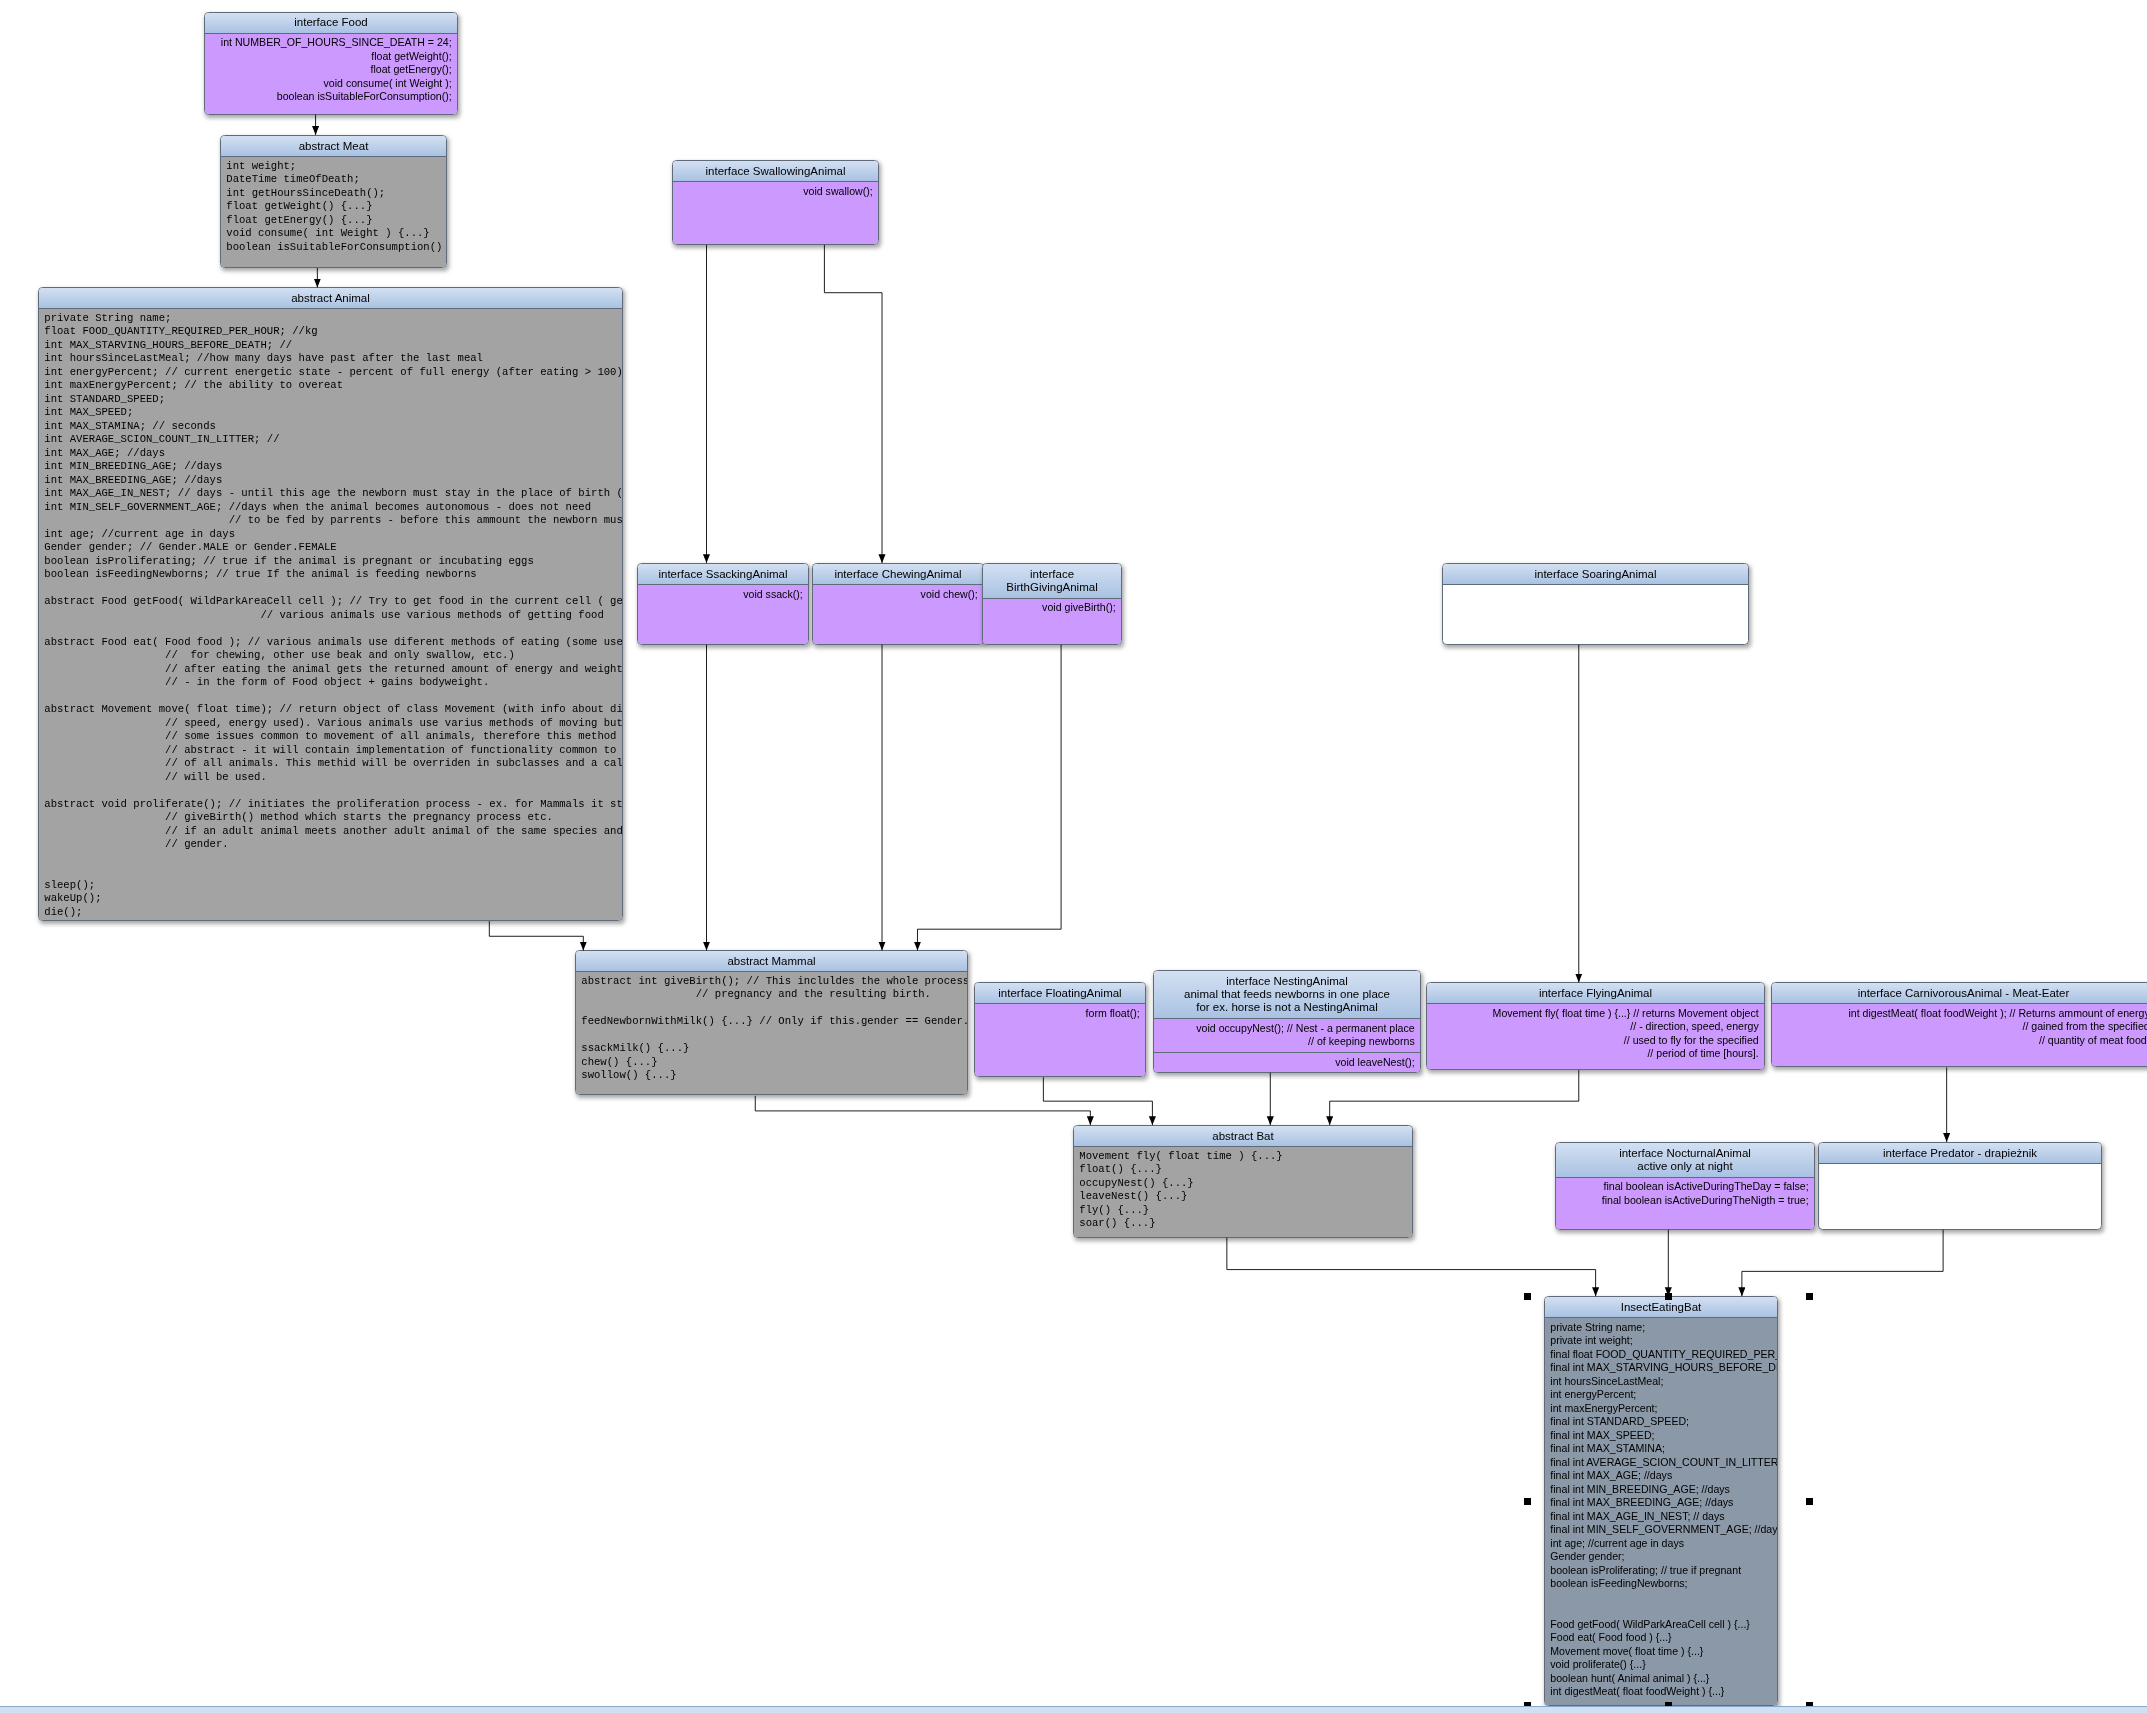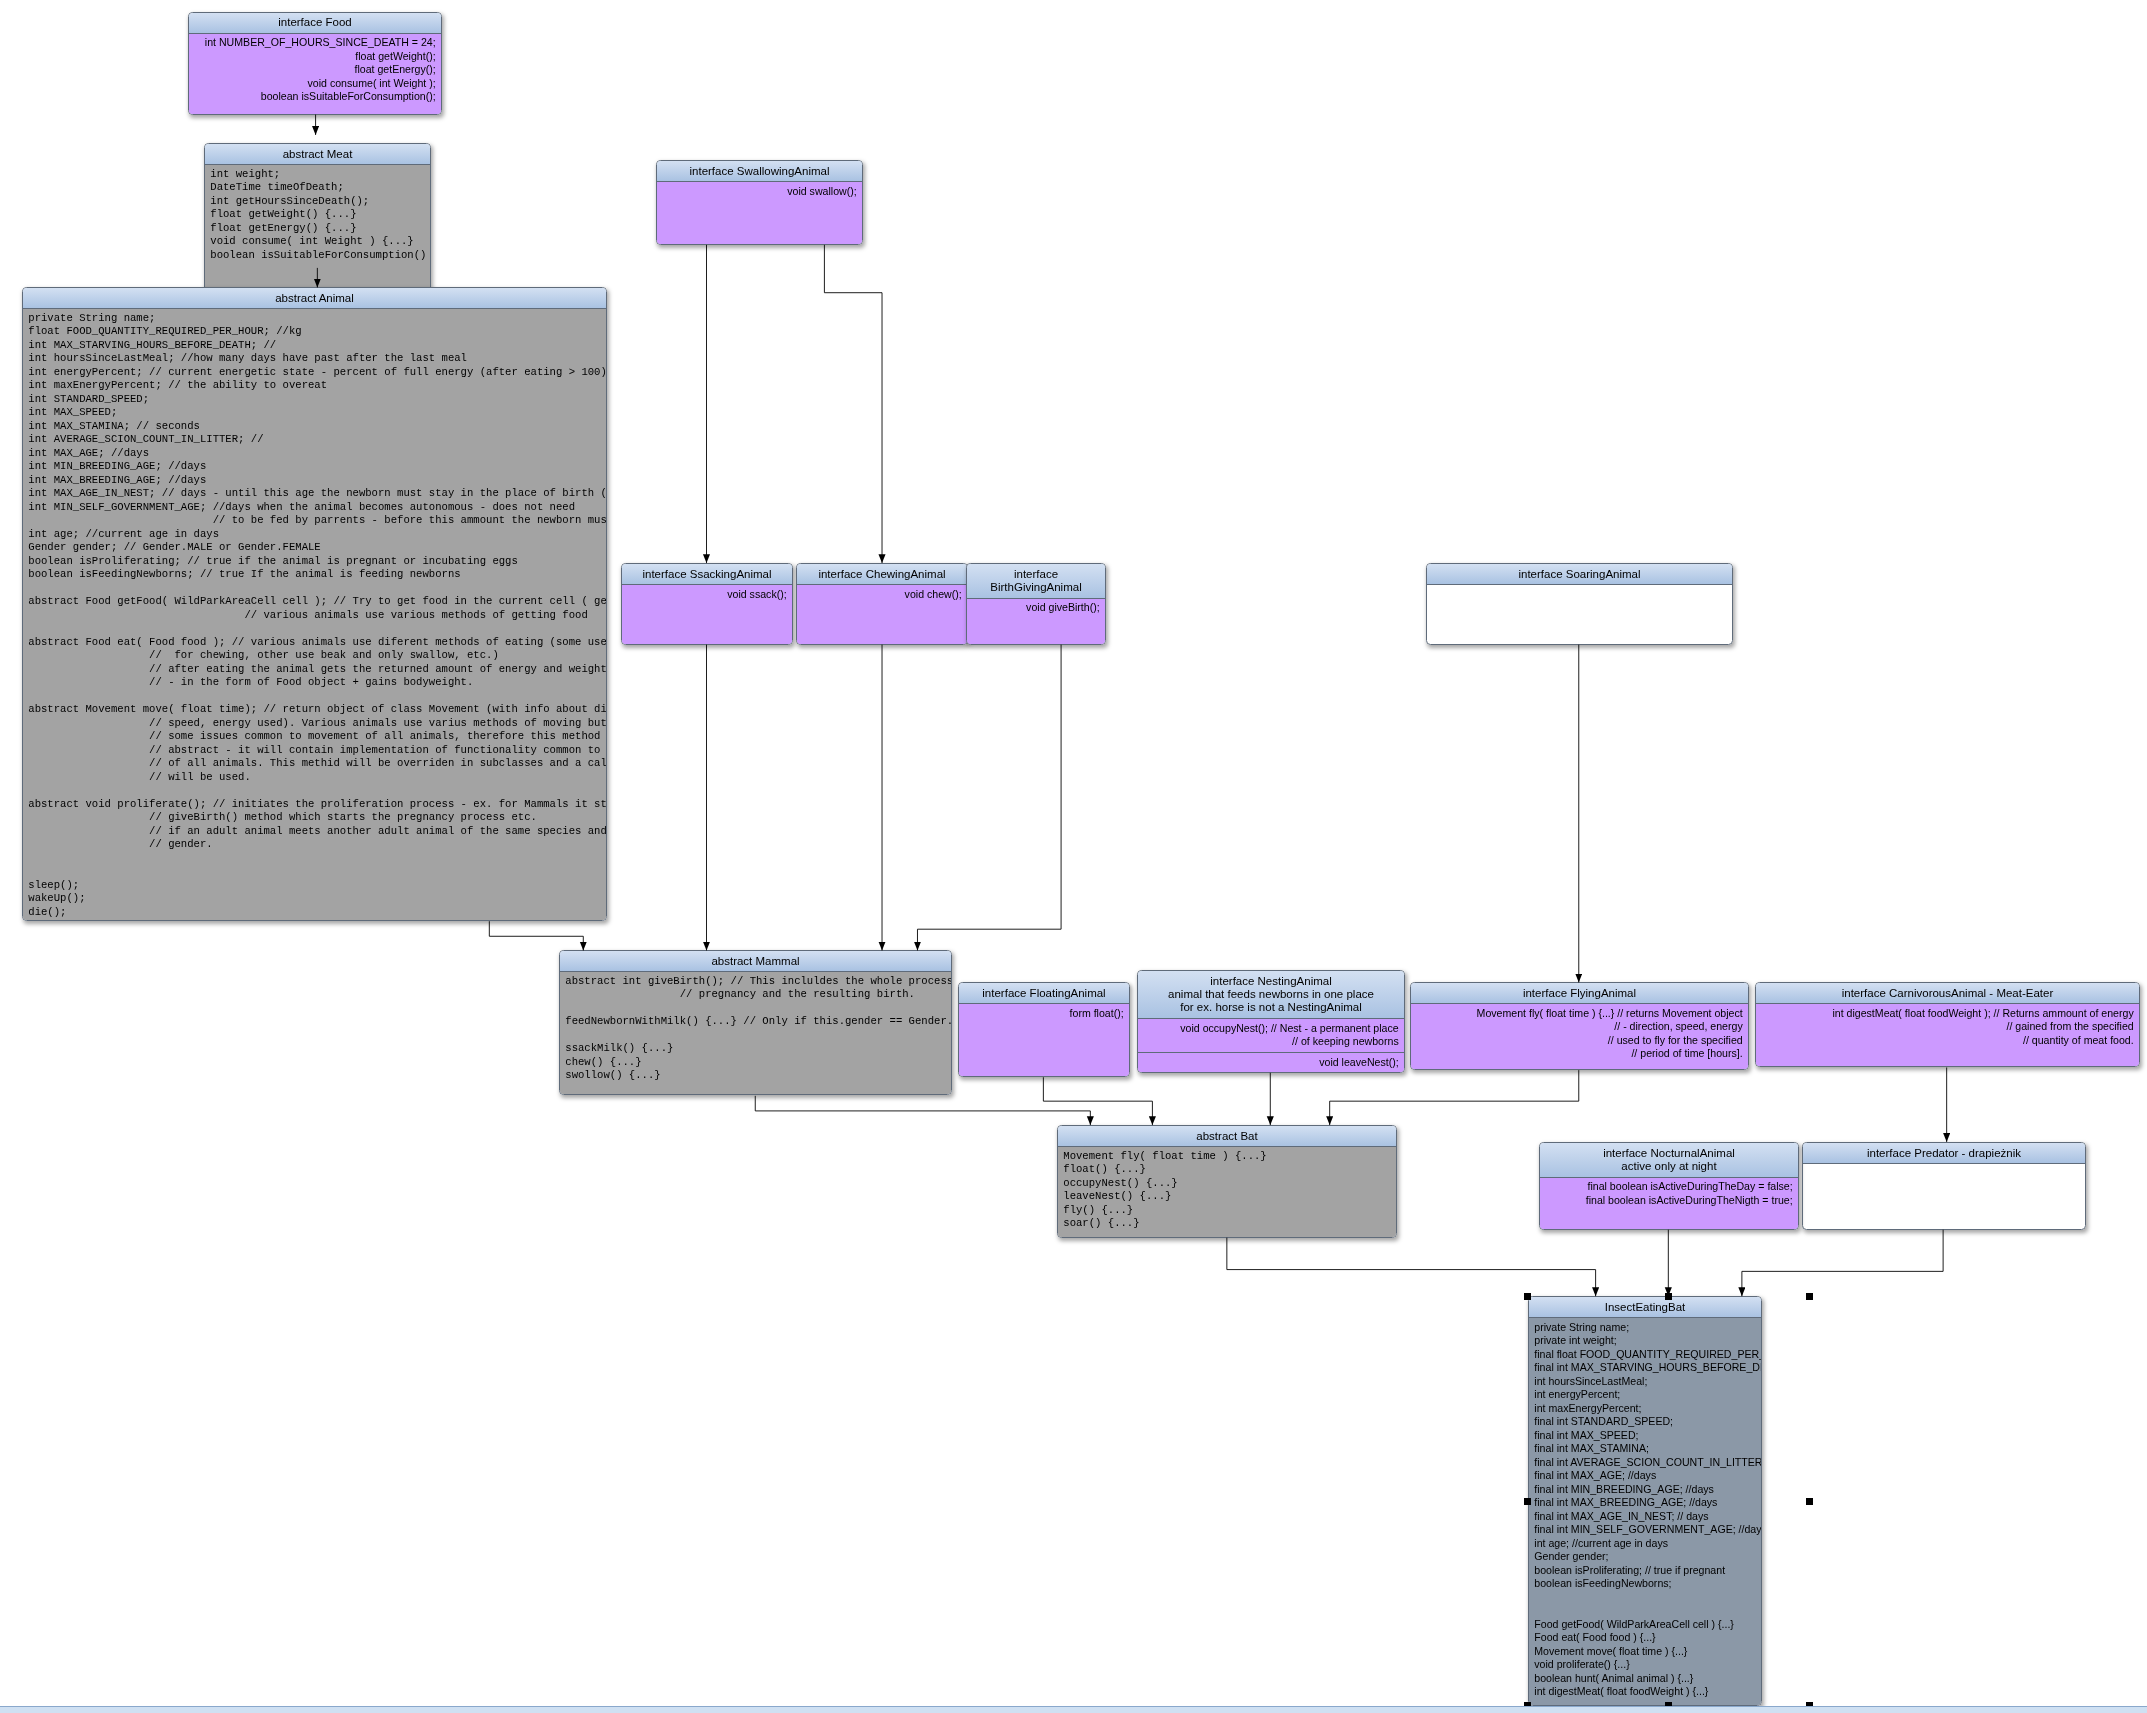--- a/index.html
+++ b/index.html
@@ -6,20 +6,21 @@
   body{
     width:2147px;height:1713px;position:relative;background:#ffffff;
     font-family:"Liberation Sans","DejaVu Sans",sans-serif;color:#000;
     overflow:hidden;
   }
   .node{
     position:absolute;display:flex;flex-direction:column;
     border:0.9px solid #5f6b7a;border-radius:4.4px;overflow:hidden;
     box-shadow:1.8px 2.7px 4.4px rgba(0,0,0,0.35);
     box-sizing:border-box;
+    margin-left:16px;
   }
   .hdr{
     background:linear-gradient(#d3e0f2,#a9c2e2);
     border-bottom:0.9px solid #5f6b7a;
     text-align:center;font-size:11.5px;line-height:13.3px;
     padding:3.5px 5.3px;white-space:pre-line;flex:0 0 auto;
   }
   .bod{
     flex:1 1 auto;font-size:10.6px;line-height:13.5px;
     padding:2.7px 5.3px;white-space:pre;overflow:hidden;
@@ -47,21 +48,21 @@
 
 <div class="node interface" style="left:188px;top:11.5px;width:254px;height:103px">
   <div class="hdr">interface Food</div>
   <div class="bod">int NUMBER_OF_HOURS_SINCE_DEATH = 24;
 float getWeight();
 float getEnergy();
 void consume( int Weight );
 boolean isSuitableForConsumption();</div>
 </div>
 
-<div class="node abstract" style="left:204px;top:143px;width:227px;height:172px">
+<div class="node abstract" style="left:204px;top:135px;width:227px;height:133px">
   <div class="hdr">abstract Meat</div>
   <div class="bod">int weight;
 DateTime timeOfDeath;
 int getHoursSinceDeath();
 float getWeight() {...}
 float getEnergy() {...}
 void consume( int Weight ) {...}
 boolean isSuitableForConsumption() {..}</div>
 </div>
 

